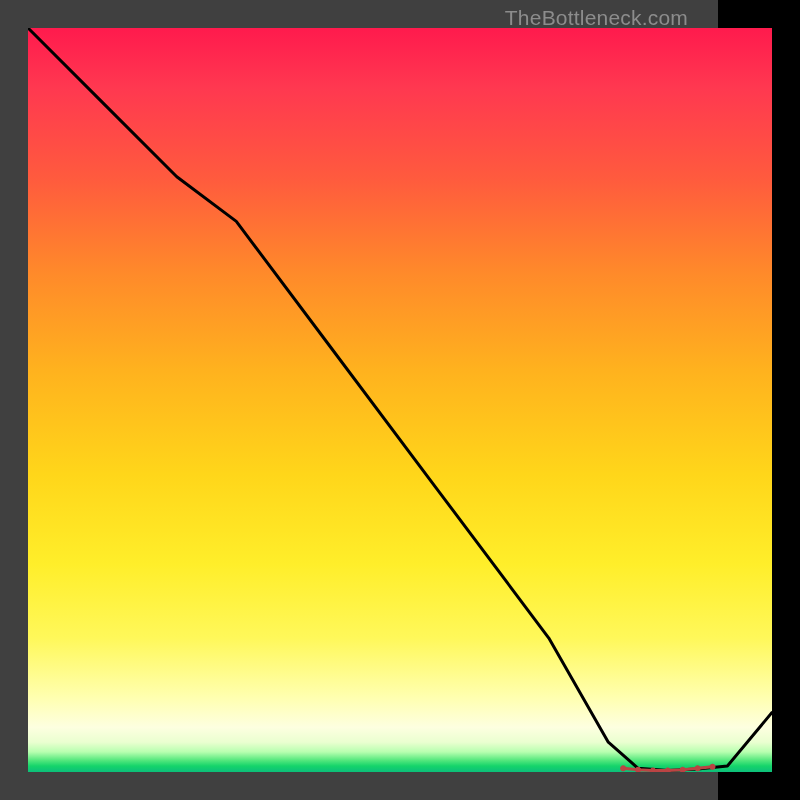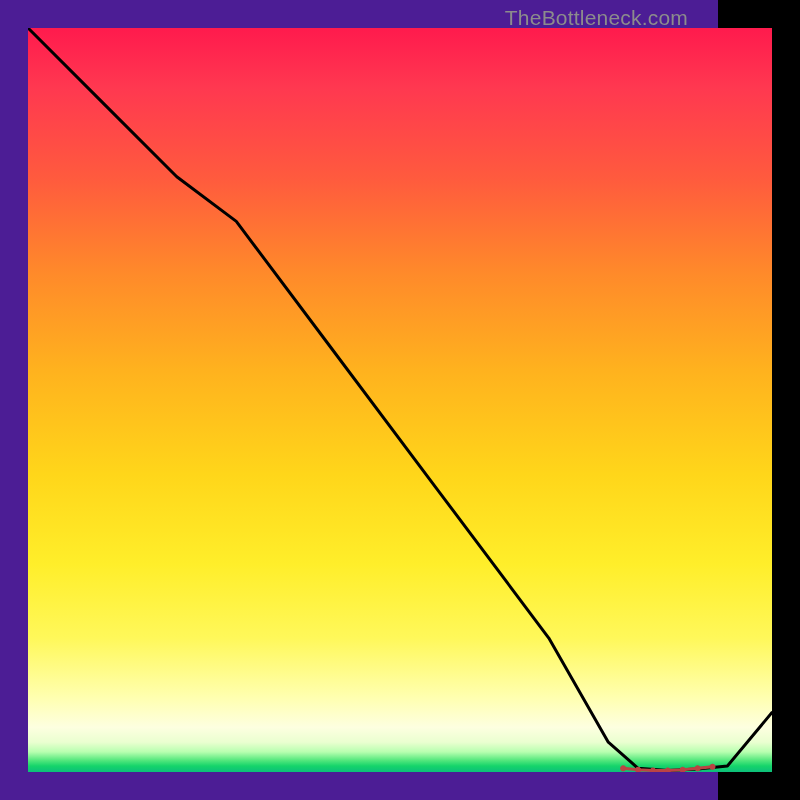--- a/index.html
+++ b/index.html
@@ -8,21 +8,21 @@
     width: 800px;
     height: 800px;
     background: #000;
     overflow: hidden;
     font-family: Arial, Helvetica, sans-serif;
   }
   .stage {
     position: relative;
     width: 718px;
     height: 800px;
-    background: #4c1d95;
+    background: #404040;
   }
   .plot-outer {
     position: absolute;
     left: 28px;
     top: 28px;
     width: 744px;
     height: 744px;
     background: #000;
   }
   .plot-area {

